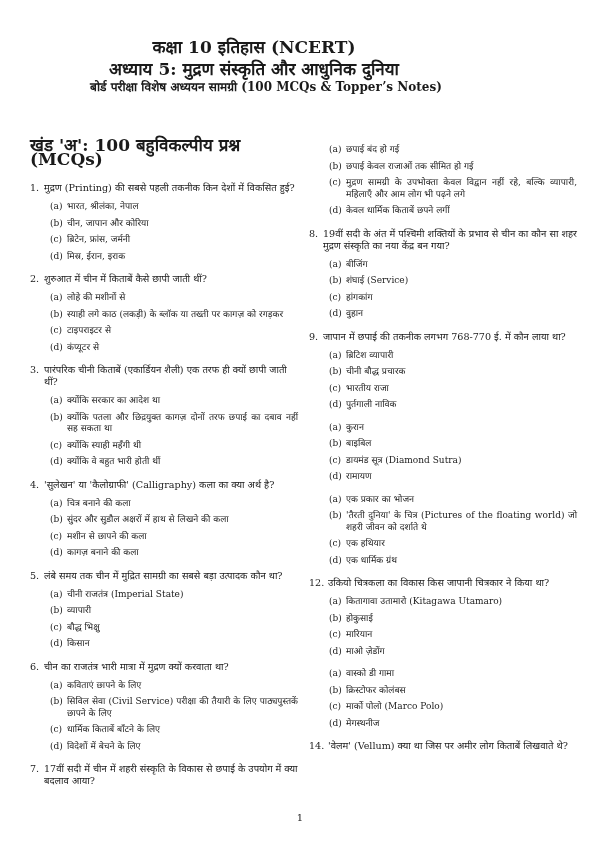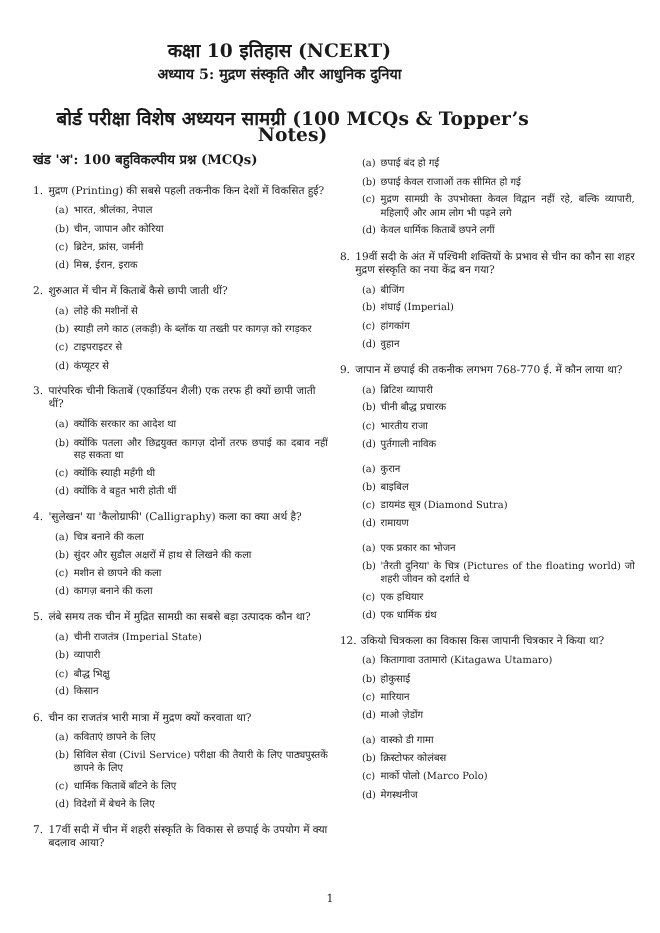--- a/index.html
+++ b/index.html
@@ -5,28 +5,28 @@
   * { box-sizing: border-box; margin: 0; padding: 0; }
   html, body { width: 600px; height: 848px; background: #ffffff; }
   body {
     position: relative;
     font-family: "DejaVu Serif", "Liberation Serif", serif;
     color: #1a1a1a;
     overflow: hidden;
   }
   .header { position: absolute; top: 36px; left: 0; width: 508px; text-align: center; }
   .title1 { font-size: 17px; font-weight: bold; line-height: 22px; }
-  .title2 { font-size: 13px; font-weight: bold; line-height: 22px; }
-  .subtitle { margin-top: 22px; font-size: 17px; font-weight: bold; line-height: 14px; padding-left: 24px; }
+  .title2 { font-size: 17px; font-weight: bold; line-height: 22px; }
+  .subtitle { font-size: 12px; font-weight: bold; line-height: 14px; padding-left: 24px; }
 
   .col { position: absolute; top: 138px; width: 268px; }
   .col-left { left: 30px; }
   .col-right { left: 309px; top: 144px; }
 
-  .section-title { font-size: 12px; font-weight: bold; margin-bottom: 16px; line-height: 14px; }
+  .section-title { font-size: 17px; font-weight: bold; margin-bottom: 16px; line-height: 14px; }
 
   .question { margin-bottom: 11px; }
   .q-text {
     display: flex; font-size: 9.6px; line-height: 12px; margin-bottom: 7px;
   }
   .q-num { min-width: 14px; flex-shrink: 0; }
   .q-num.wide { min-width: 19px; }
   .q-body { flex: 1; }
 
   .options { padding-left: 20px; }
@@ -241,21 +241,21 @@
       <span class="q-num">8.</span>
       <span class="q-body">19वीं सदी के अंत में पश्चिमी शक्तियों के प्रभाव से चीन का कौन सा शहर मुद्रण संस्कृति का नया केंद्र बन गया?</span>
     </div>
     <div class="options">
       <div class="opt">
           <span class="opt-label">(a)</span>
           <span class="opt-text">बीजिंग</span>
         </div>
       <div class="opt">
           <span class="opt-label">(b)</span>
-          <span class="opt-text">शंघाई (Imperial)</span>
+          <span class="opt-text">शंघाई (Service)</span>
         </div>
       <div class="opt">
           <span class="opt-label">(c)</span>
           <span class="opt-text">हांगकांग</span>
         </div>
       <div class="opt">
           <span class="opt-label">(d)</span>
           <span class="opt-text">वुहान</span>
         </div>
     </div>
@@ -367,15 +367,21 @@
           <span class="opt-label">(c)</span>
           <span class="opt-text">मार्को पोलो (Marco Polo)</span>
         </div>
       <div class="opt">
           <span class="opt-label">(d)</span>
           <span class="opt-text">मेगस्थनीज</span>
         </div>
     </div>
   </div>
 
+  <div class="question">
+    <div class="q-text">
+      <span class="q-num wide">14.</span>
+      <span class="q-body">'वेलम' (Vellum) क्या था जिस पर अमीर लोग किताबें लिखवाते थे?</span>
+    </div>
+  </div>
 </div>
 
 <div class="page-num">1</div>
 
 </body></html>

